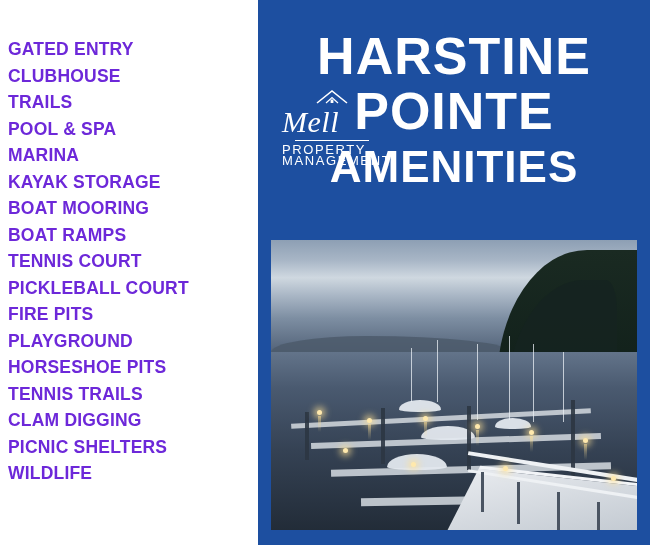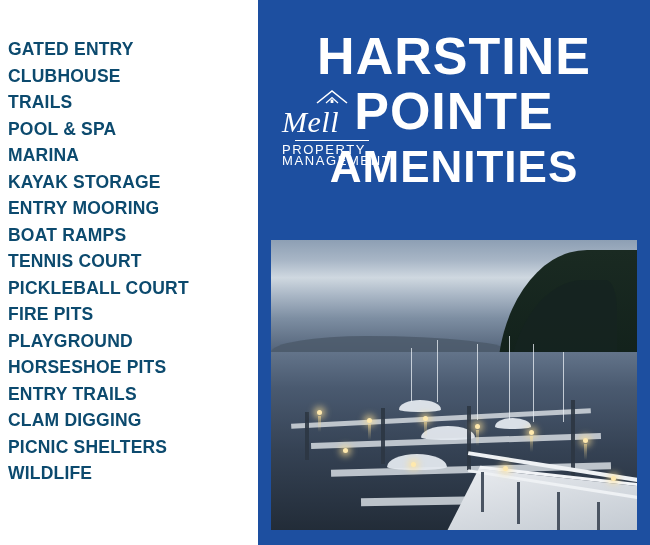--- a/index.html
+++ b/index.html
@@ -26,21 +26,21 @@
     position: absolute;
     left: 8px;
     top: 36px;
     width: 250px;
   }
   .amenity {
     font-family: "Liberation Sans", sans-serif;
     font-weight: bold;
     font-size: 17.5px;
     letter-spacing: 0.2px;
-    color: #0c4a6e;
+    color: #6d28d9;
     line-height: 26.5px;
     white-space: nowrap;
   }
 
   
   .blue-panel {
     position: absolute;
     left: 258px;
     top: 0;
     width: 392px;
@@ -227,28 +227,28 @@
 
 <div class="poster">
 
   <div class="amenities">
     <div class="amenity">GATED ENTRY</div>
     <div class="amenity">CLUBHOUSE</div>
     <div class="amenity">TRAILS</div>
     <div class="amenity">POOL &amp; SPA</div>
     <div class="amenity">MARINA</div>
     <div class="amenity">KAYAK STORAGE</div>
-    <div class="amenity">ENTRY MOORING</div>
+    <div class="amenity">BOAT MOORING</div>
     <div class="amenity">BOAT RAMPS</div>
     <div class="amenity">TENNIS COURT</div>
     <div class="amenity">PICKLEBALL COURT</div>
     <div class="amenity">FIRE PITS</div>
     <div class="amenity">PLAYGROUND</div>
     <div class="amenity">HORSESHOE PITS</div>
-    <div class="amenity">ENTRY TRAILS</div>
+    <div class="amenity">TENNIS TRAILS</div>
     <div class="amenity">CLAM DIGGING</div>
     <div class="amenity">PICNIC SHELTERS</div>
     <div class="amenity">WILDLIFE</div>
   </div>
 
   <div class="blue-panel"></div>
 
   <div class="title-block">
     <div class="title-line l1">HARSTINE</div>
     <div class="title-line l2">POINTE</div>

